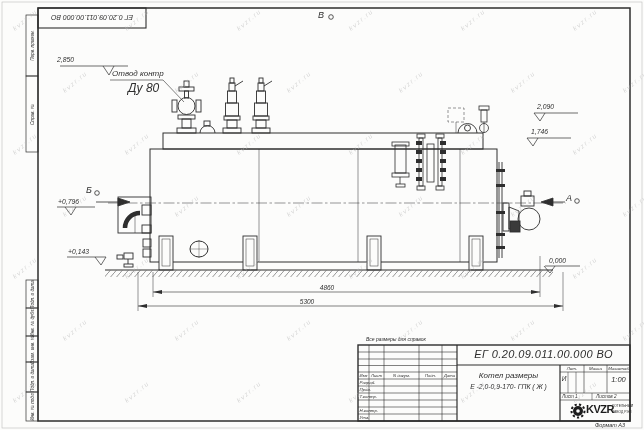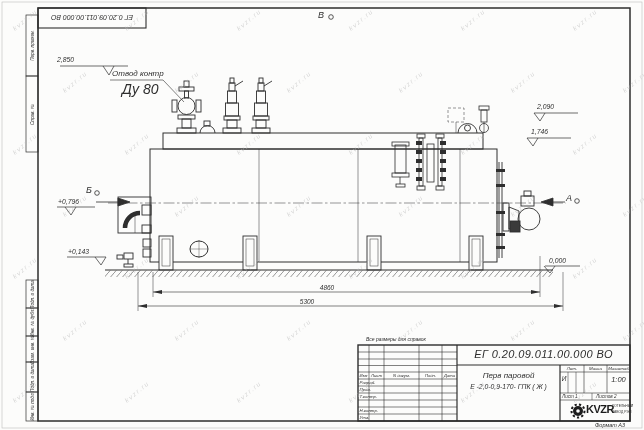--- a/index.html
+++ b/index.html
@@ -262,36 +262,36 @@
       <circle cx="578" cy="411" r="6.5" stroke="#1c1c1c" stroke-width="2" stroke-dasharray="2.2 2.2" fill="none"></circle>
       <circle cx="578" cy="411" r="5" fill="#1c1c1c"></circle>
       <circle cx="578" cy="411" r="1.8" fill="#fcfcfb"></circle>
     </g>
   </svg>
 
   <div class="stamp">ЕГ 0.20.09.011.00.000  ВО</div>
 
   <div class="t" style="left:57px;top:56px;font-size:6.8px">2,850</div>
   <div class="t" style="left:112px;top:69px;font-size:8px">Отвод контр</div>
-  <div class="t" style="left:122px;top:81px;font-size:14px">Ду 80</div>
+  <div class="t" style="left:128px;top:81px;font-size:12px">Ду 80</div>
   <div class="t" style="left:318px;top:10px;font-size:9px">В</div>
   <div class="t" style="left:537px;top:103px;font-size:6.8px">2,090</div>
   <div class="t" style="left:531px;top:128px;font-size:6.8px">1,746</div>
   <div class="t" style="left:566px;top:193px;font-size:9px">А</div>
   <div class="t" style="left:86px;top:185px;font-size:9px">Б</div>
   <div class="t" style="left:58px;top:198px;font-size:6.8px">+0,796</div>
   <div class="t" style="left:68px;top:248px;font-size:6.8px">+0,143</div>
   <div class="t" style="left:549px;top:257px;font-size:6.8px">0,000</div>
   <div class="t c" style="left:313px;top:284px;width:28px;font-size:6.5px">4860</div>
   <div class="t c" style="left:293px;top:298px;width:28px;font-size:6.5px">5300</div>
 
   <div class="t" style="left:366px;top:336px;font-size:5px">Все размеры для справок</div>
 
   <div class="t c" style="left:459px;top:348px;width:169px;font-size:11px;letter-spacing:.4px">ЕГ 0.20.09.011.00.000  ВО</div>
-  <div class="t c" style="left:458px;top:371px;width:101px;font-size:8px">Перв паровой</div>
+  <div class="t c" style="left:458px;top:371px;width:101px;font-size:8px">Котел размеры</div>
   <div class="t c" style="left:458px;top:383px;width:101px;font-size:6.8px">Е -2,0-0,9-170- ГПК ( Ж )</div>
 
   <div class="t c" style="left:358px;top:373px;width:11px;font-size:4.2px">Изм</div>
   <div class="t c" style="left:369px;top:373px;width:15px;font-size:4.2px">Лист</div>
   <div class="t c" style="left:384px;top:373px;width:35px;font-size:4.2px">N докум.</div>
   <div class="t c" style="left:419px;top:373px;width:23px;font-size:4.2px">Подп.</div>
   <div class="t c" style="left:442px;top:373px;width:15px;font-size:4.2px">Дата</div>
 
   <div class="t" style="left:359.5px;top:380px;font-size:4.4px">Разраб.</div>
   <div class="t" style="left:359.5px;top:387px;font-size:4.4px">Пров.</div>

